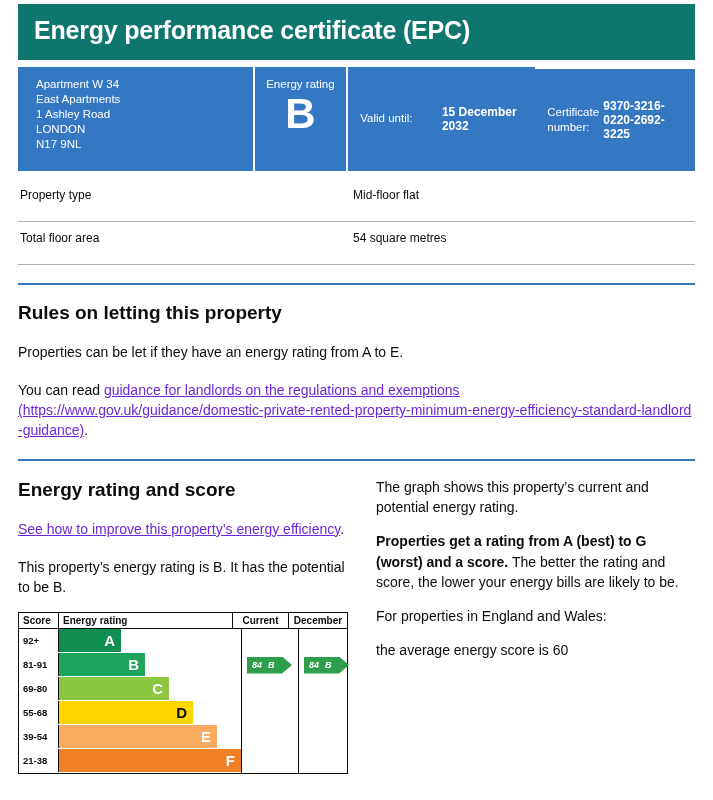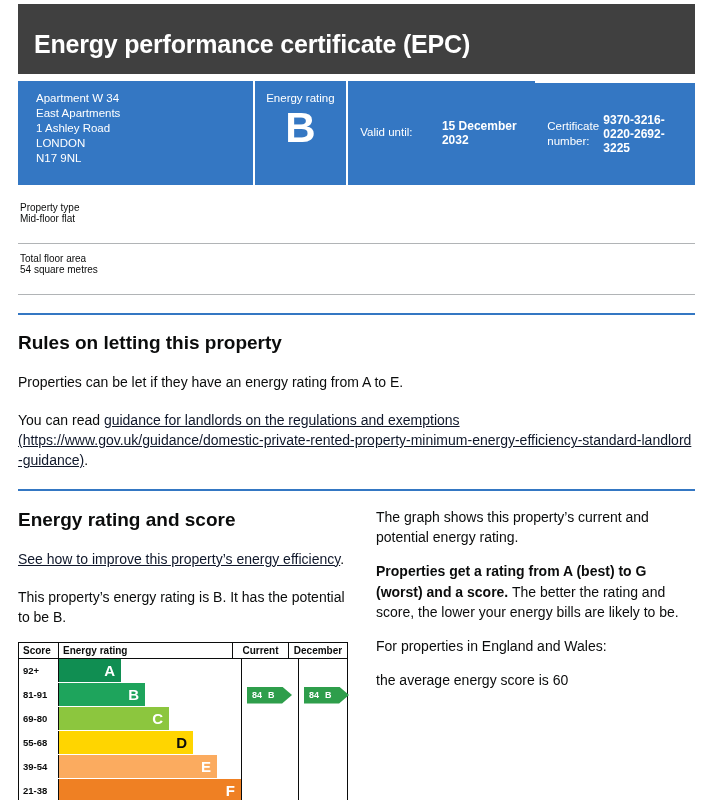--- a/index.html
+++ b/index.html
@@ -10,23 +10,23 @@
     color: #0b0c0c;
   }
   .page {
     width: 713px;
     min-height: 800px;
     position: relative;
     padding: 0 18px;
   }
   
   .epc-header {
-    background: #404040;
+    background: #0f766e;
     color: #ffffff;
-    padding: 27px 16px 15px 16px;
+    padding: 13px 16px 15px 16px;
     margin-top: 4px;
   }
   .epc-header h1 {
     margin: 0;
     font-size: 25px;
     line-height: 1.1;
     font-weight: bold;
     letter-spacing: -0.2px;
   }
   
@@ -70,43 +70,42 @@
   }
   .bb-row + .bb-row { border-top: 2px solid #ffffff; }
   .bb-key { width: 105px; font-size: 11.5px; line-height: 1.3; }
   .bb-val { font-size: 12px; font-weight: bold; }
   
   .kv-table { margin-top: 8px; }
   .kv-row {
     display: flex;
     border-bottom: 1px solid #b1b4b6;
     padding: 9px 0 19px 2px;
-    font-size: 10px;
-    flex-direction: column;
+    font-size: 12px;
   }
   .kv-row .k { width: 333px; }
   .kv-row .v { flex: 1; }
   
   .rule-thick {
     border: none;
     border-top: 2px solid #3477c3;
     margin: 18px 0 0 0;
   }
   h2.section {
     font-size: 19px;
     font-weight: bold;
     margin: 17px 0 0 0;
   }
   p.body {
     font-size: 14px;
     line-height: 1.45;
     margin: 18px 0 0 0;
   }
   a.link {
-    color: #0f172a;
+    color: #6d28d9;
   }
   .url-wrap { word-break: break-all; }
   
   .cols {
     display: flex;
     gap: 28px;
     margin-top: 16px;
   }
   .col-left { width: 330px; }
   .col-right { flex: 1; }
@@ -160,20 +159,21 @@
   }
   .band-rest { flex: 1; }
   .cols-area {
     width: 115px;
     display: flex;
     border-left: 1px solid #0b0c0c;
   }
   .col-cur, .col-pot {
     width: 57px;
     position: relative;
+    font-style: italic;
   }
   .col-cur { border-right: 1px solid #0b0c0c; }
   .arrow {
     position: absolute;
     left: 5px;
     width: 45px;
     height: 17px;
     background: #2e9e4b;
     color: #ffffff;
     font-size: 9px;

